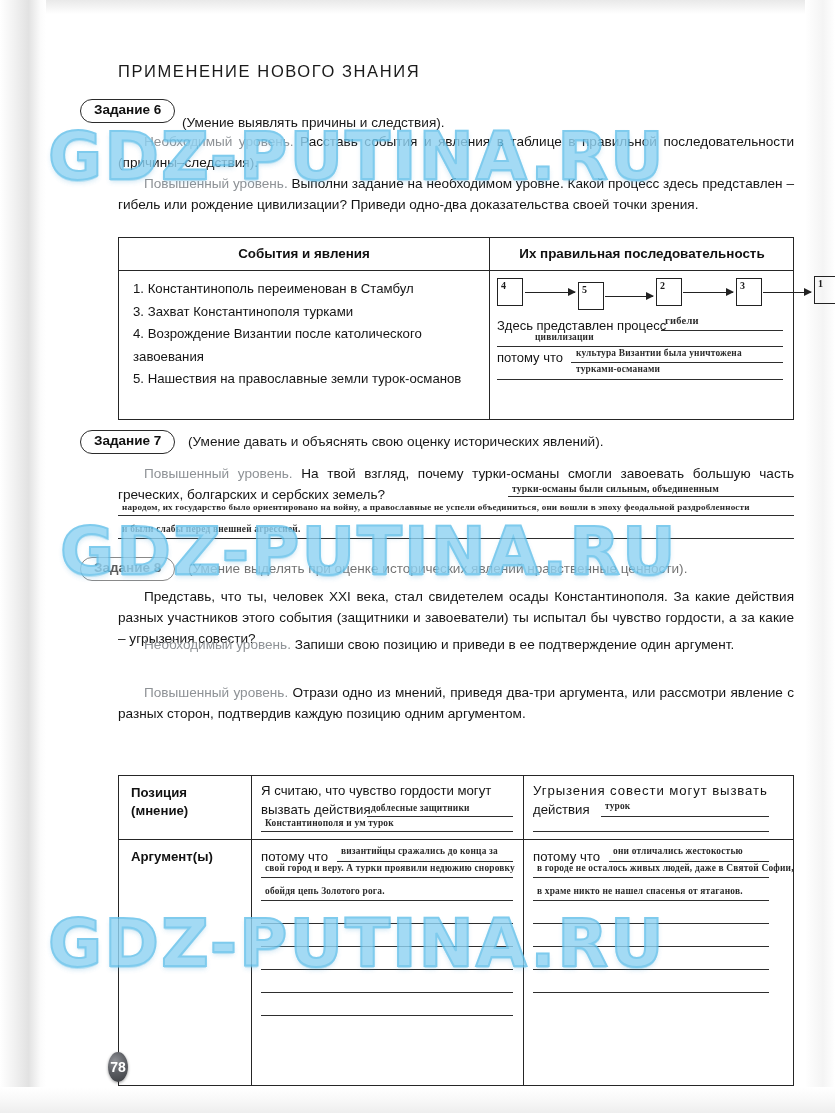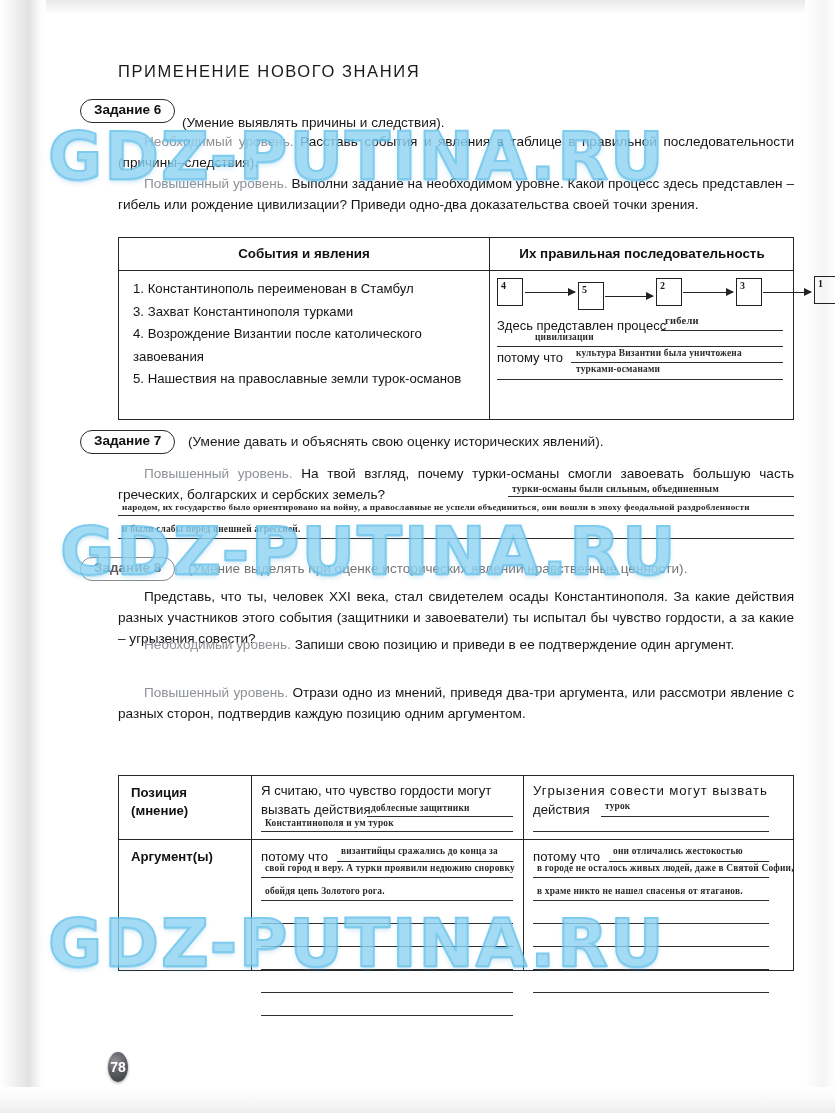--- a/index.html
+++ b/index.html
@@ -217,21 +217,21 @@
     position: absolute;
     font-size: 13px;
     color: #141414;
     text-align: center;
   }
 
   
   .tbl2 {
     position: absolute;
     left: 118px; top: 775px;
-    width: 676px; height: 196px;
+    width: 676px; height: 311px;
     border: 1.5px solid #262626;
     box-sizing: border-box;
   }
   .tbl2 .v1 { position: absolute; left: 132px; top: 0; bottom: 0; border-left: 1.5px solid #262626; }
   .tbl2 .v2 { position: absolute; left: 404px; top: 0; bottom: 0; border-left: 1.5px solid #262626; }
   .tbl2 .h1 { position: absolute; left: 0; right: 0; top: 63px; border-top: 1.5px solid #262626; }
 
   .rowlabel {
     position: absolute;
     font-size: 13.2px;

